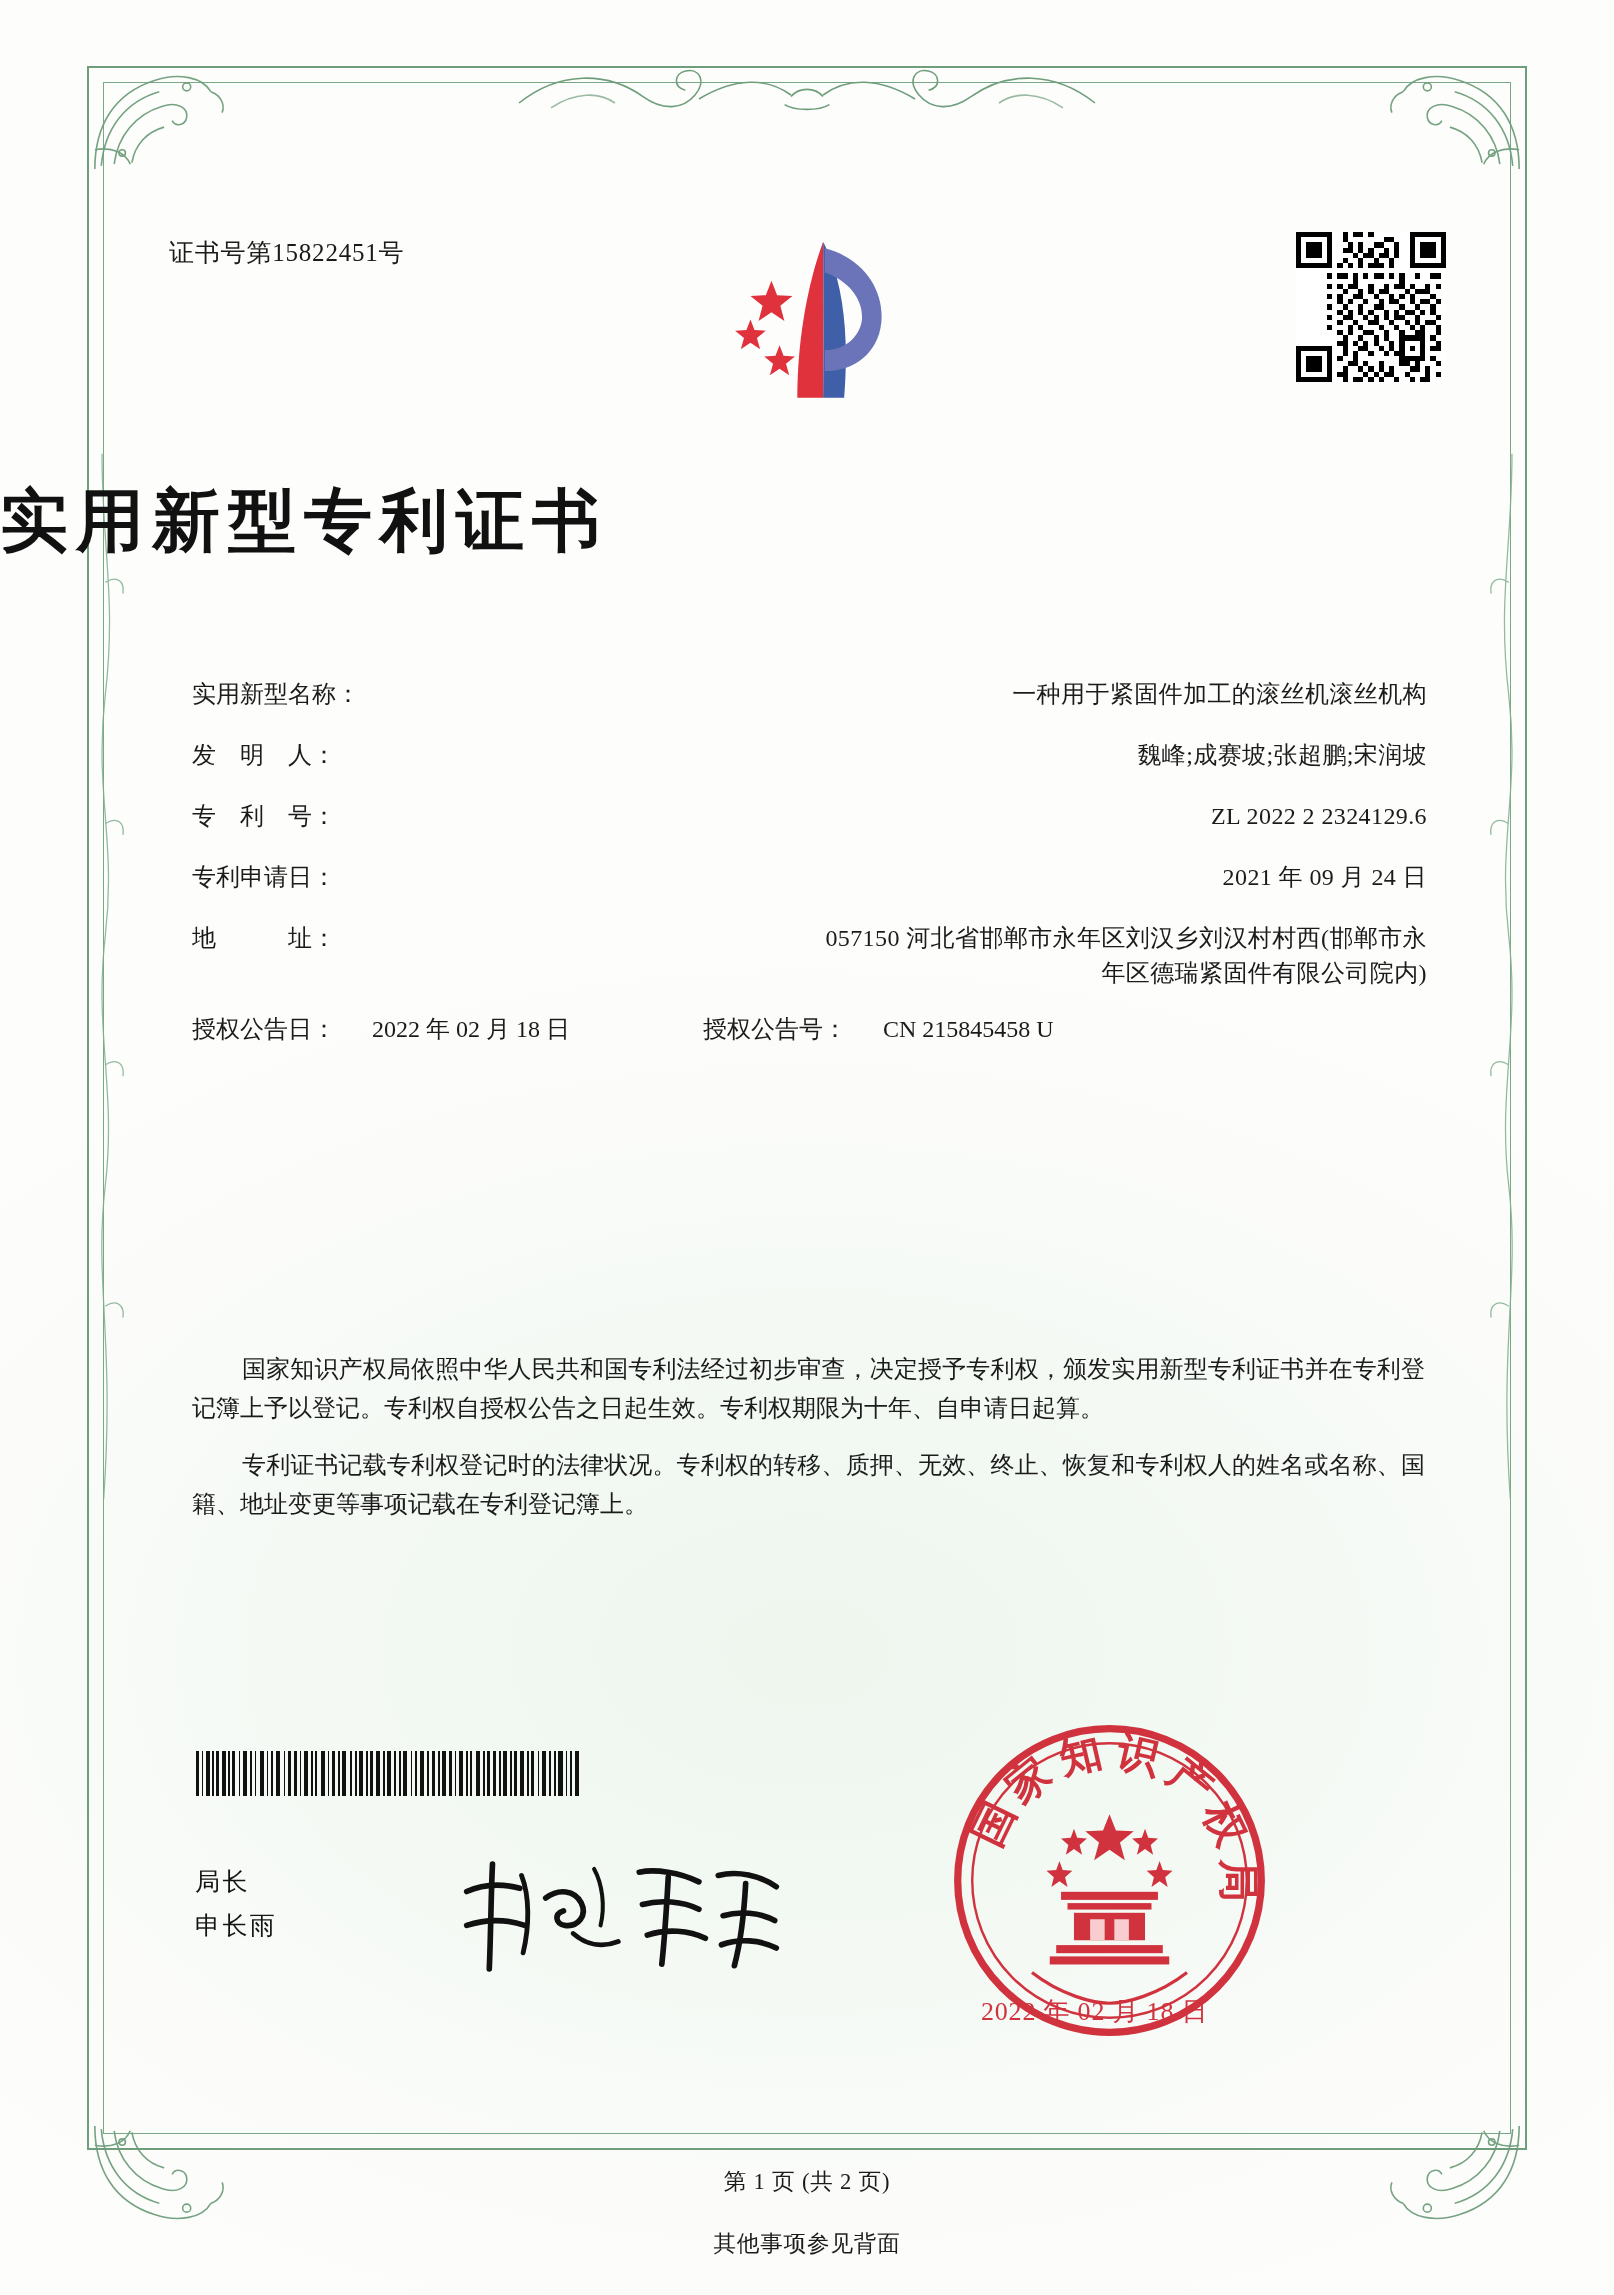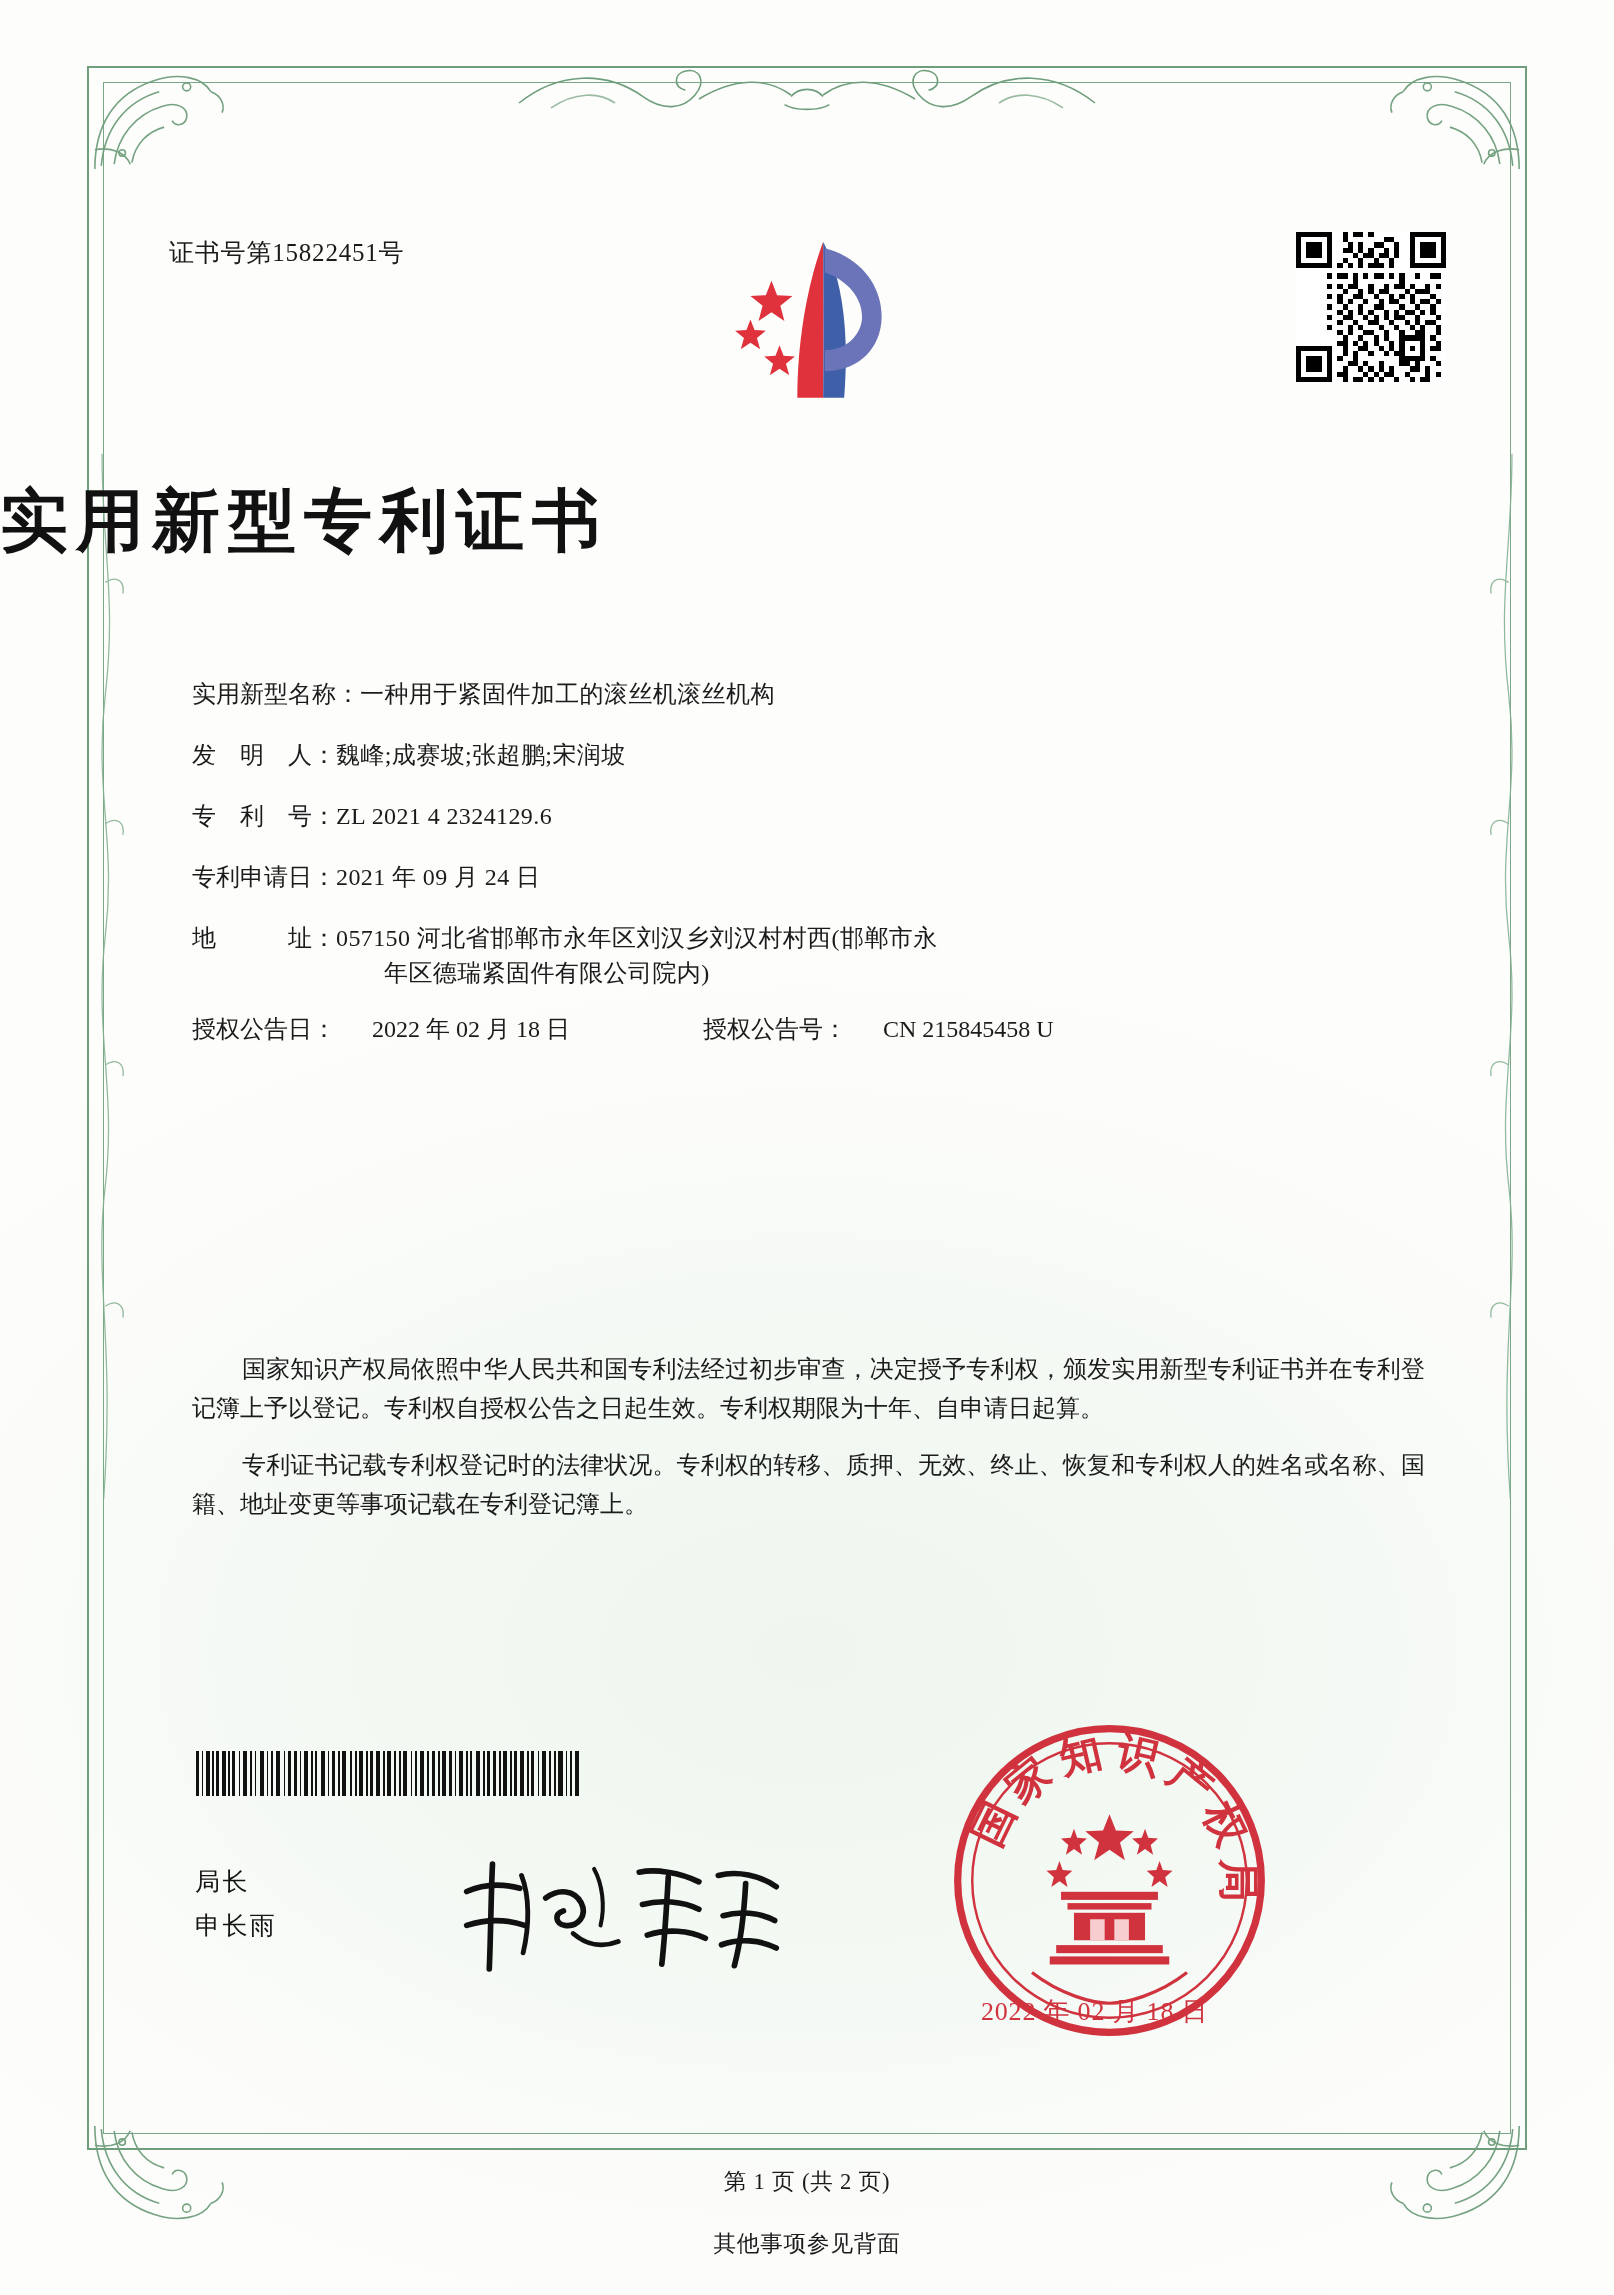--- a/index.html
+++ b/index.html
@@ -101,20 +101,21 @@
   }
 
   
   .fields {
     position: absolute;
     left: 192px; top: 682px;
     width: 1235px;
     font-size: 24px;
     color: #1b1b1b;
     line-height: 1;
+    text-align: right;
   }
   .row {
     display: flex;
     align-items: flex-start;
     margin-bottom: 37px;
   }
   .row .lbl {
     flex: 0 0 auto;
     white-space: pre;
     letter-spacing: 0px;
@@ -508,21 +509,21 @@
       <span class="val">一种用于紧固件加工的滚丝机滚丝机构</span>
     </div>
 
     <div class="row">
       <span class="lbl">发　明　人：</span>
       <span class="val">魏峰;成赛坡;张超鹏;宋润坡</span>
     </div>
 
     <div class="row">
       <span class="lbl">专　利　号：</span>
-      <span class="val">ZL 2021 4 2324129.6</span>
+      <span class="val">ZL 2022 2 2324129.6</span>
     </div>
 
     <div class="row">
       <span class="lbl">专利申请日：</span>
       <span class="val">2021 年 09 月 24 日</span>
     </div>
 
 
     <div class="row tight">
       <span class="lbl">地　　　址：</span>

